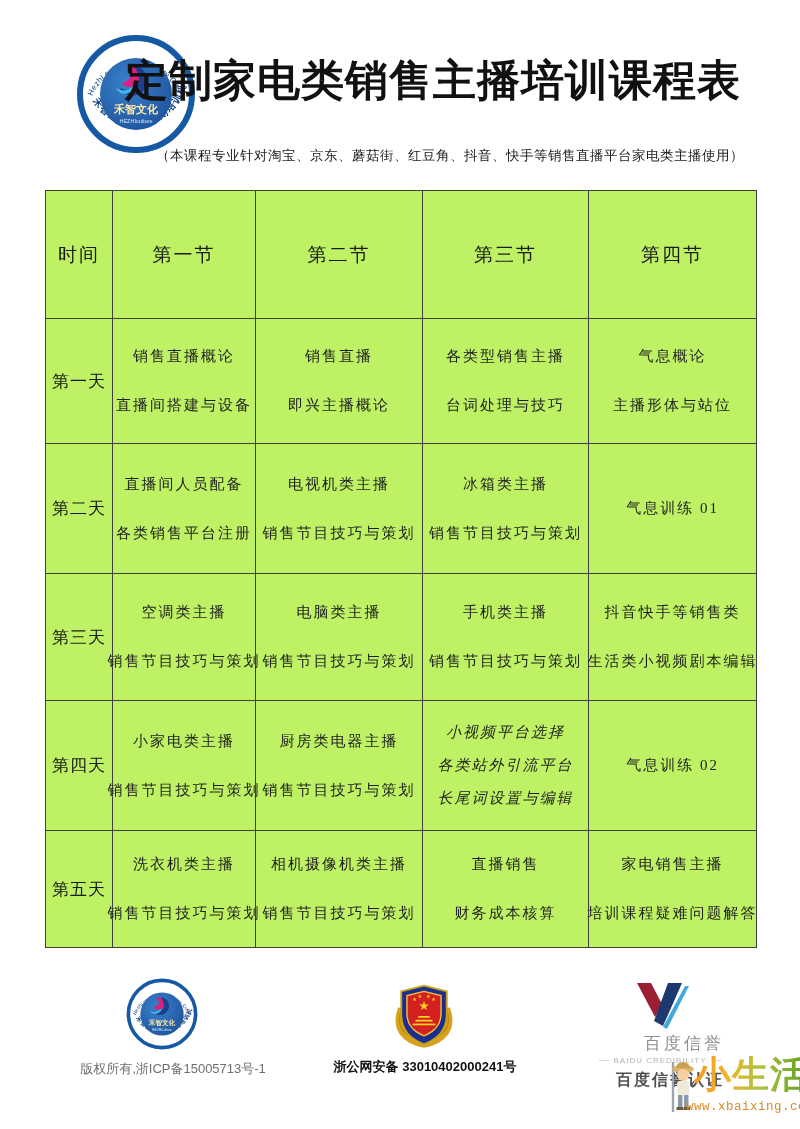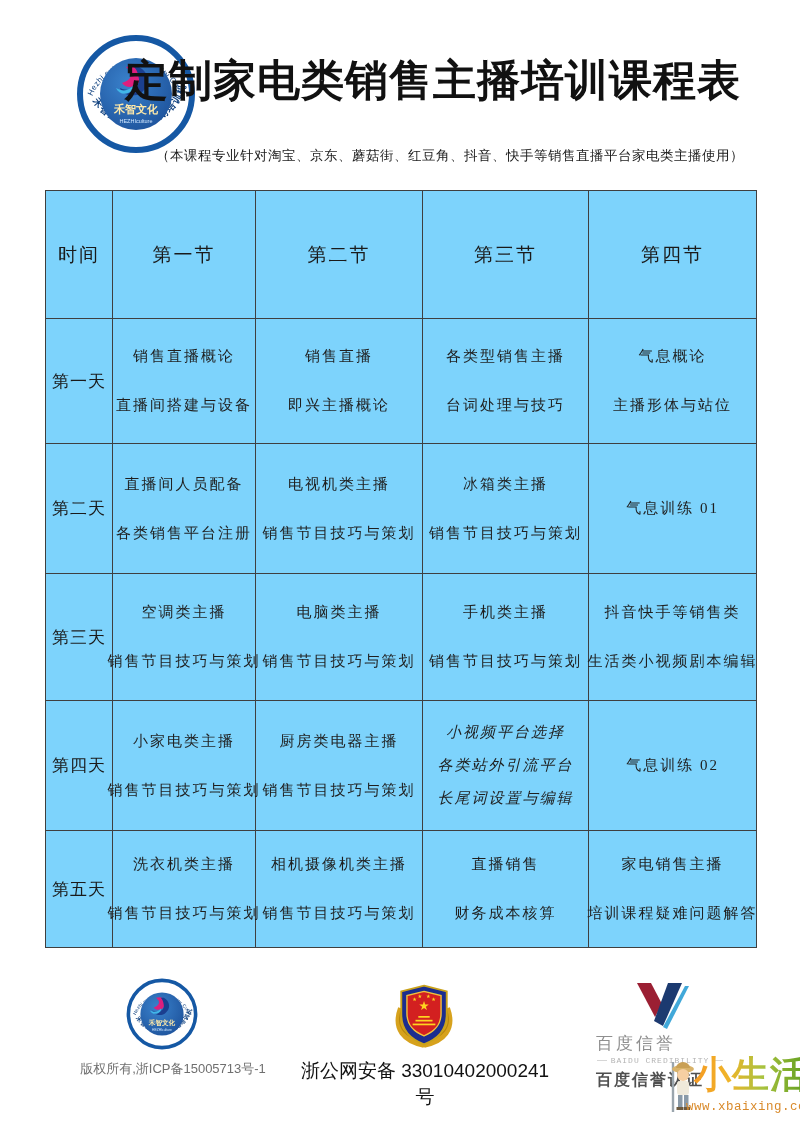--- a/index.html
+++ b/index.html
@@ -9,44 +9,44 @@
   
   .hezhi-logo{position:absolute;left:76px;top:34px;}
   .hezhi-logo-footer{position:absolute;left:126px;top:978px;}
   .doc-title{position:absolute;left:116px;right:50px;top:52px;text-align:center;
              font-size:43px;font-weight:700;color:#111;letter-spacing:1px;}
   .doc-subtitle{position:absolute;left:150px;right:50px;top:119px;text-align:center;
              font-size:13.5px;color:#1c1c1c;letter-spacing:0.5px;margin-top:28px;}
 
   
   .course-table{position:absolute;left:45px;top:190px;width:711px;border-collapse:collapse;
-                table-layout:fixed;background:#7dd3fc;}
+                table-layout:fixed;background:#bef264;}
   .course-table th,.course-table td{border:1px solid #3f3f3f;padding:0;text-align:center;
                 vertical-align:middle;}
   .course-table thead tr{height:128px;}
   .course-table tbody tr:nth-child(1){height:125px;}
   .course-table tbody tr:nth-child(2){height:130px;}
   .course-table tbody tr:nth-child(3){height:127px;}
   .course-table tbody tr:nth-child(4){height:130px;}
   .course-table tbody tr:nth-child(5){height:117px;}
   .course-table th{font-size:19px;font-weight:400;letter-spacing:2px;color:#1a1a1a;}
   .time-cell{font-size:17px;letter-spacing:1px;color:#1a1a1a;}
   .lines{display:flex;flex-direction:column;justify-content:flex-start;align-items:center;gap:30px;}
   .lines.tight{gap:14px;font-style:italic;}
   .ln{font-size:15px;letter-spacing:2px;color:#1f1f1f;white-space:nowrap;}
 
   
   .copyright{position:absolute;left:63px;width:220px;top:1060px;text-align:center;
              font-size:13px;color:#6f6f6f;font-family:"Liberation Sans","DejaVu Sans",sans-serif;}
   .police-badge{position:absolute;left:388px;top:980px;}
   .police-record{position:absolute;left:300px;width:250px;top:1058px;text-align:center;
-             font-size:19px;font-weight:400;color:#111;
+             font-size:13px;font-weight:700;color:#111;
              font-family:"Liberation Sans","DejaVu Sans",sans-serif;}
-  .baidu-block{position:absolute;left:596px;top:980px;width:128px;text-align:left;
-             font-family:Liberation Mono, monospace;}
+  .baidu-block{position:absolute;left:596px;top:980px;width:128px;text-align:right;
+             font-family:Liberation Sans, sans-serif;}
   .baidu-v{display:block;margin:0 auto;}
   .baidu-cn{font-size:17px;color:#8f8f8f;letter-spacing:3px;margin-top:2px;}
   .baidu-en{font-size:8px;color:#b3b3b3;letter-spacing:1px;margin-top:1px;
             display:flex;align-items:center;gap:4px;justify-content:center;}
   .baidu-en::before,.baidu-en::after{content:"";flex:0 0 10px;height:1px;background:#d6d6d6;}
   .baidu-cert{font-size:16px;color:#4f4f4f;letter-spacing:2px;margin-top:5px;font-weight:700;}
 
   
   .mascot{position:absolute;left:666px;top:1056px;}
   .wm-name{position:absolute;left:694px;top:1050px;font-size:37px;font-weight:700;

